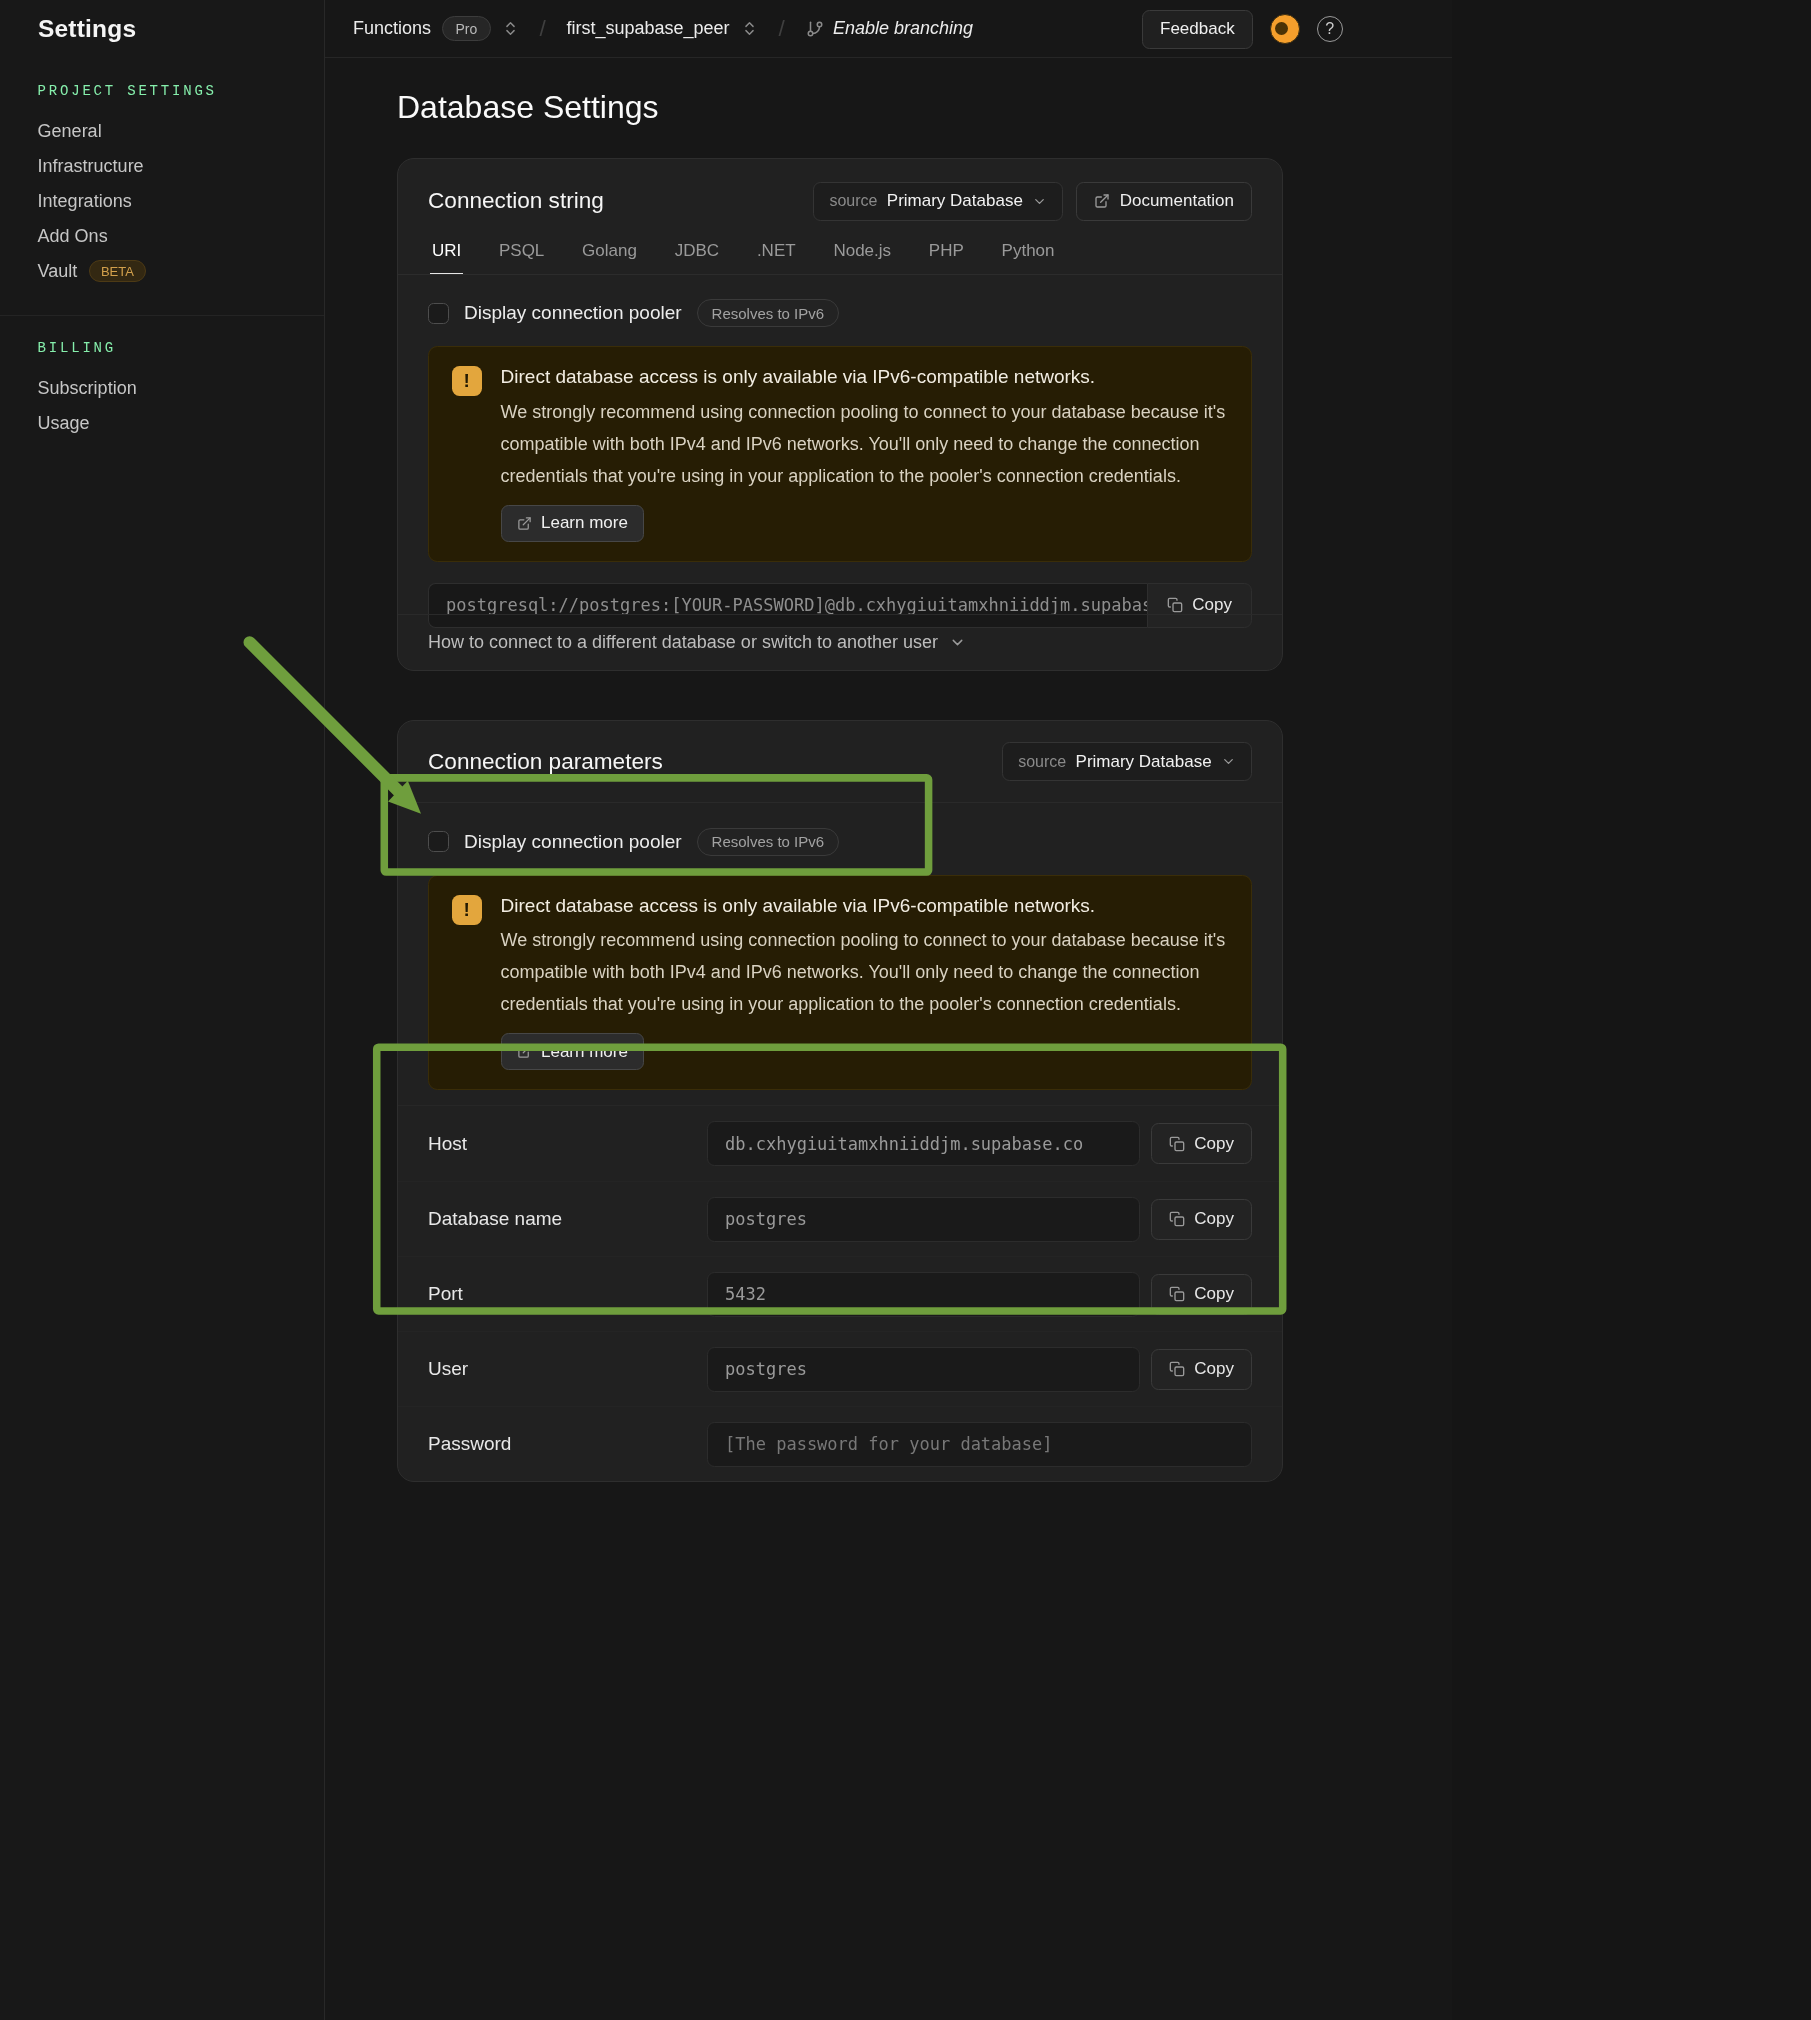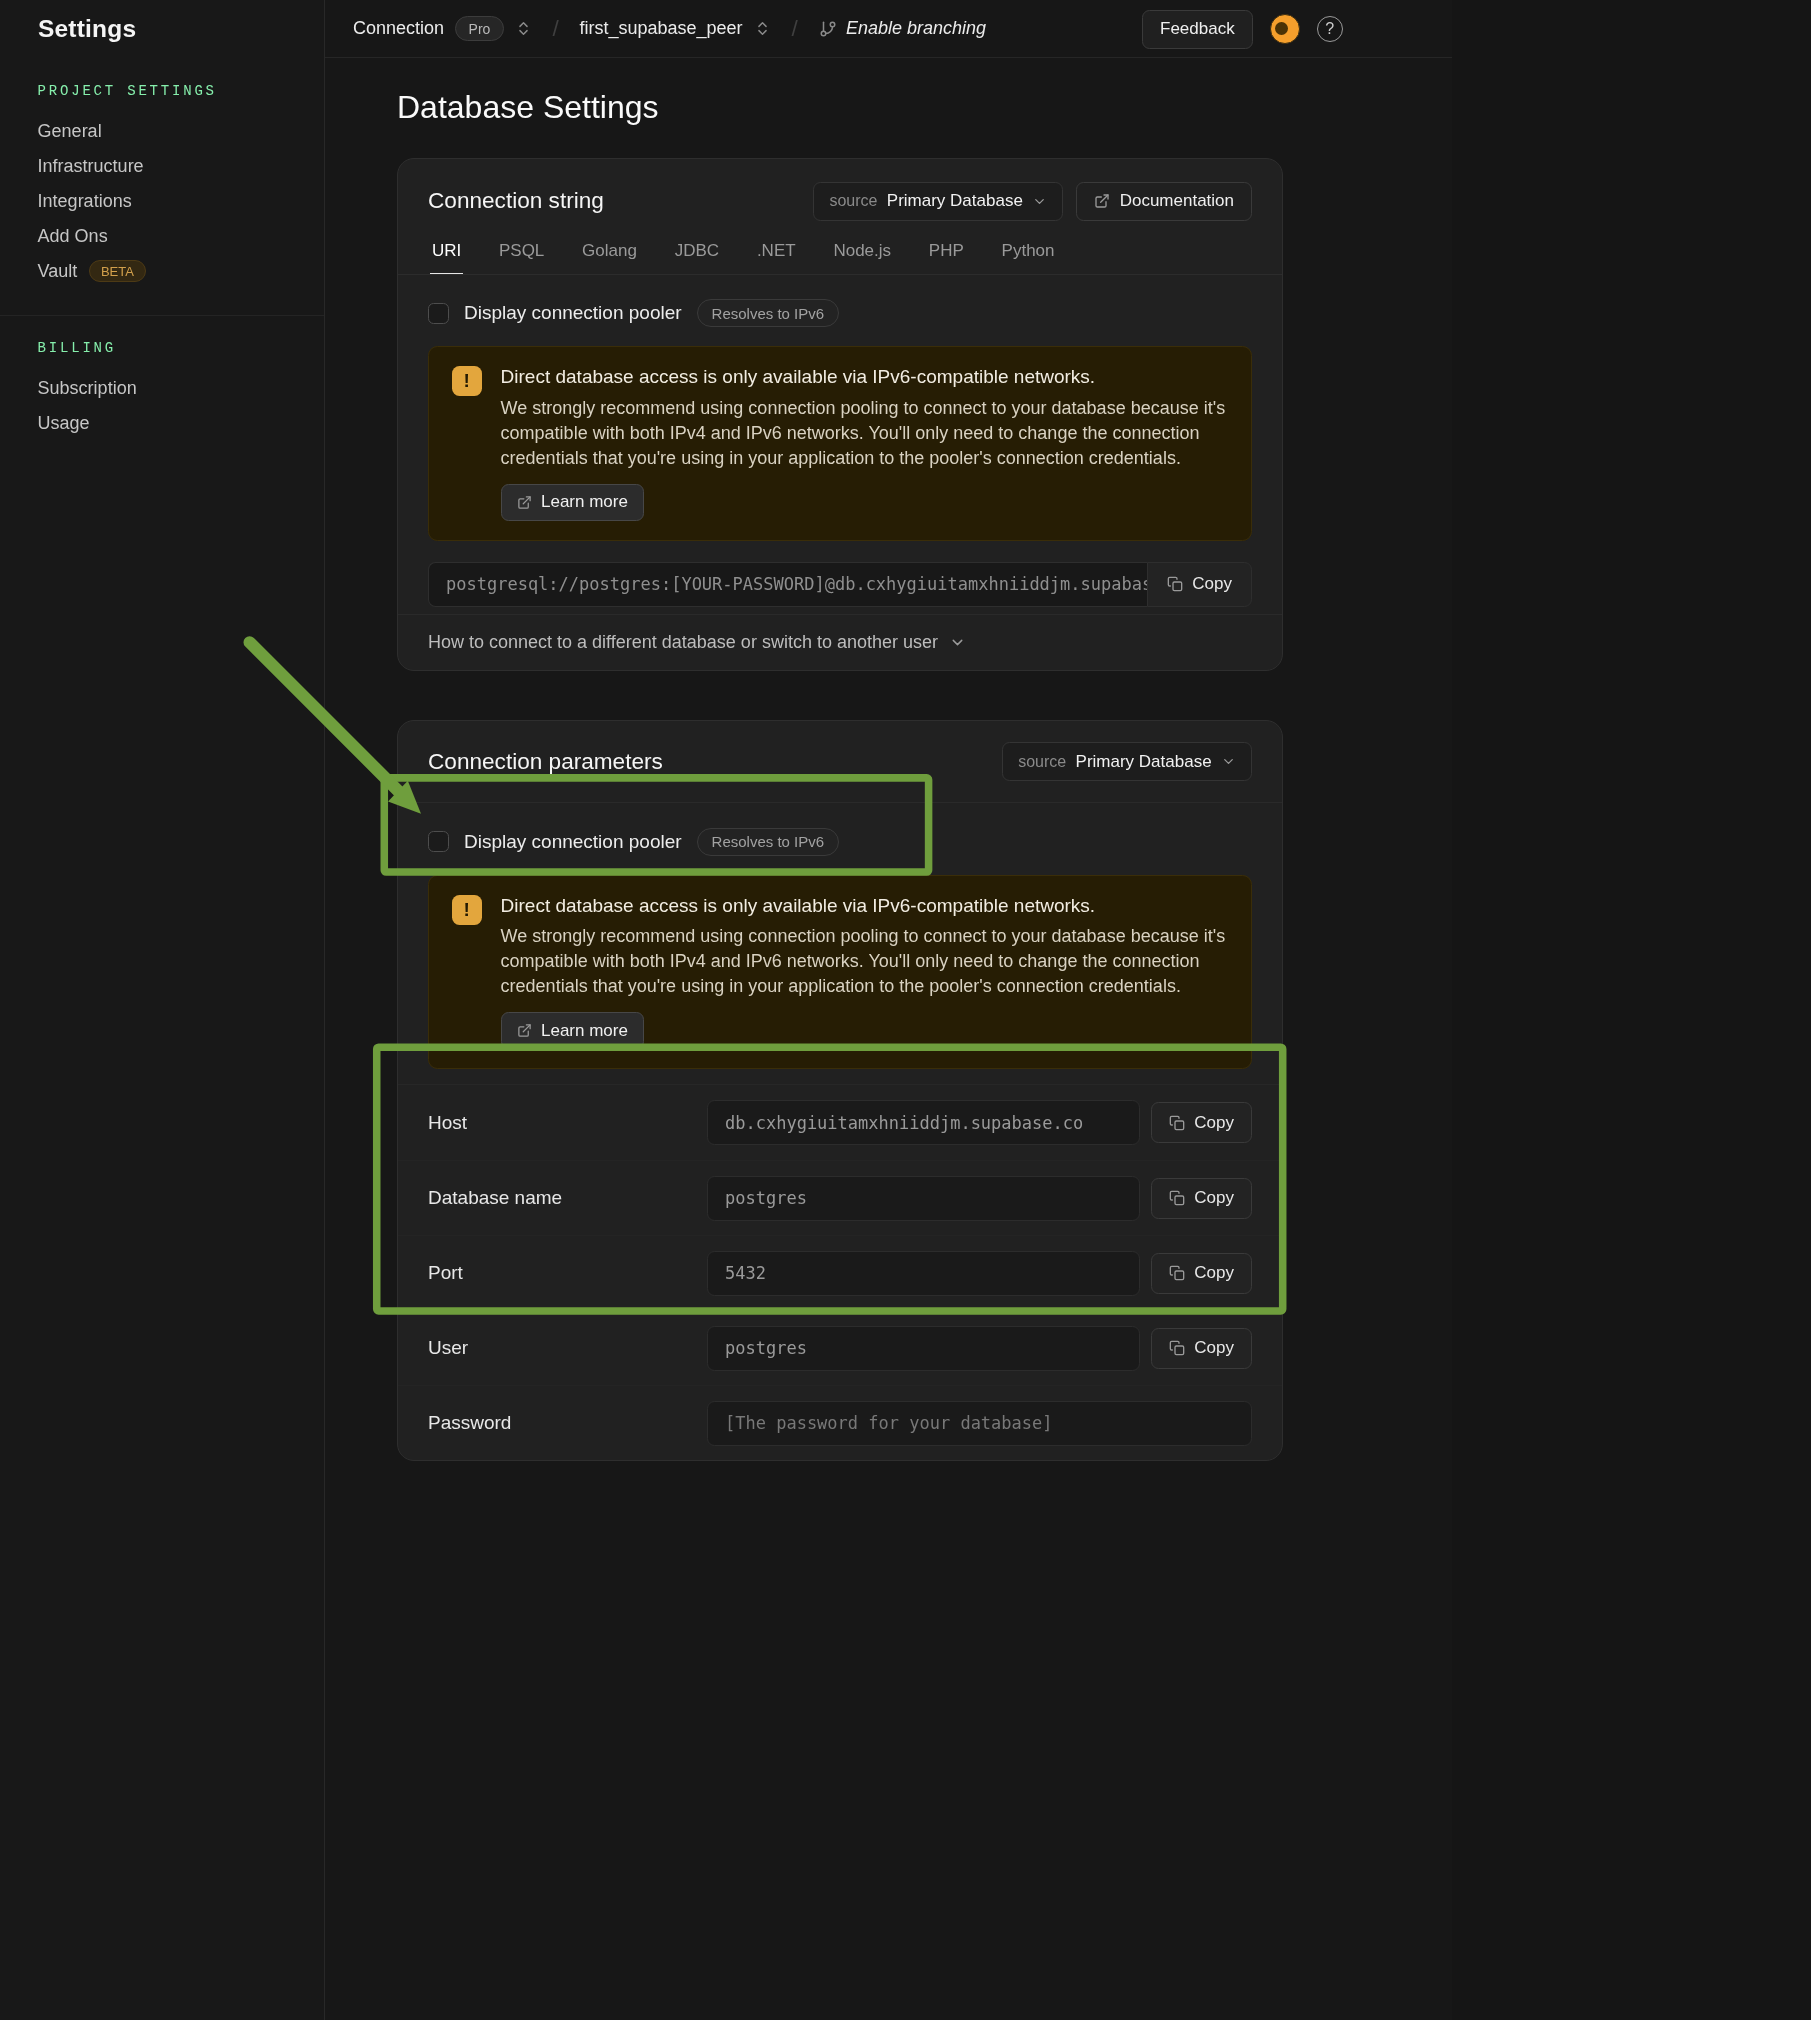--- a/index.html
+++ b/index.html
@@ -58,21 +58,21 @@
   .tab.active { color:#ffffff; border-bottom:1.9px solid #e6e6e6; margin-bottom:-0.9px; }
 
   .pooler-row { display:flex; align-items:center; gap:15px; padding:24.5px 30px 0 30px; }
   .checkbox { width:21px; height:21px; flex-shrink:0; border:1.4px solid #4d4d4d; border-radius:5.6px; background:#1b1b1b; cursor:pointer; }
   .pooler-label { font-size:19px; color:#ededed; }
   .ipv6-badge { font-size:15px; color:#a2a2a2; border:0.9px solid #3a3a3a; background:#232323; border-radius:941px; padding:4.7px 14px; }
 
   .notice { margin:19px 30px 0 30px; background:#261d04; border:0.9px solid #3a2d08; border-radius:9.4px; padding:19px 22.6px; display:flex; gap:19px; }
   .notice-icon { width:30px; height:30px; flex-shrink:0; border-radius:7.5px; background:#e3a63d; color:#241a02; display:flex; align-items:center; justify-content:center; font-weight:700; font-size:19px; }
   .notice-title { font-size:19px; color:#f2ede2; margin-bottom:7.5px; }
-  .notice-body { font-size:18px; line-height:25px; color:#d9d2c2; max-width:744px; }
+  .notice-body { font-size:18px; line-height:32px; color:#d9d2c2; max-width:744px; }
   .learn-more { margin-top:13px; display:inline-flex; align-items:center; gap:9.4px; background:#2c2c2c; border:0.9px solid #474747; color:#f0f0f0; font-size:17px; border-radius:7.5px; padding:7.5px 15px; cursor:pointer; }
 
   .code-row { display:flex; margin:21px 30px 0 30px; }
   .code-box { flex:1; min-width:0; background:#181818; border:0.9px solid #2e2e2e; border-right:none; border-radius:7.5px 0 0 7.5px; padding:0 17px; height:45px; display:flex; align-items:center; font-family:"DejaVu Sans Mono","Liberation Mono",monospace; font-size:17px; color:#8f8f8f; overflow:hidden; white-space:nowrap; cursor:text; }
   .code-copy { display:flex; align-items:center; gap:9.4px; background:#232323; border:0.9px solid #2e2e2e; border-radius:0 7.5px 7.5px 0; padding:0 19px; font-size:17px; color:#e8e8e8; cursor:pointer; }
 
   .card-footer { position:absolute; left:0; right:0; bottom:0; height:56px; border-top:0.9px solid #2a2a2a; display:flex; align-items:center; gap:11.3px; padding:0 30px; font-size:18px; color:#bdbdbd; cursor:pointer; }
 
   .fields { margin-top:15px; border-top:0.9px solid #272727; }
   .field-row { display:flex; align-items:center; padding:15px 30px; height:75px; }
@@ -125,21 +125,21 @@
       <div class="nav-item">
           <span>Usage</span>
         </div>
     </nav>
   </aside>
 
   <div class="main">
 
     <header class="topbar">
       <div class="crumb">
-        <span class="crumb-text">Connection</span>
+        <span class="crumb-text">Functions</span>
         <span class="pill-badge">Pro</span>
         <span class="updown-icon">
           <svg width="17" height="17" viewBox="0 0 24 24" fill="none" stroke="currentColor" stroke-width="2" stroke-linecap="round" stroke-linejoin="round">
               <path d="m7 15 5 5 5-5"></path>
               <path d="m7 9 5-5 5 5"></path>
             </svg>
         </span>
         <span class="slash">/</span>
         <span class="crumb-text">first_supabase_peer</span>
         <span class="updown-icon">

